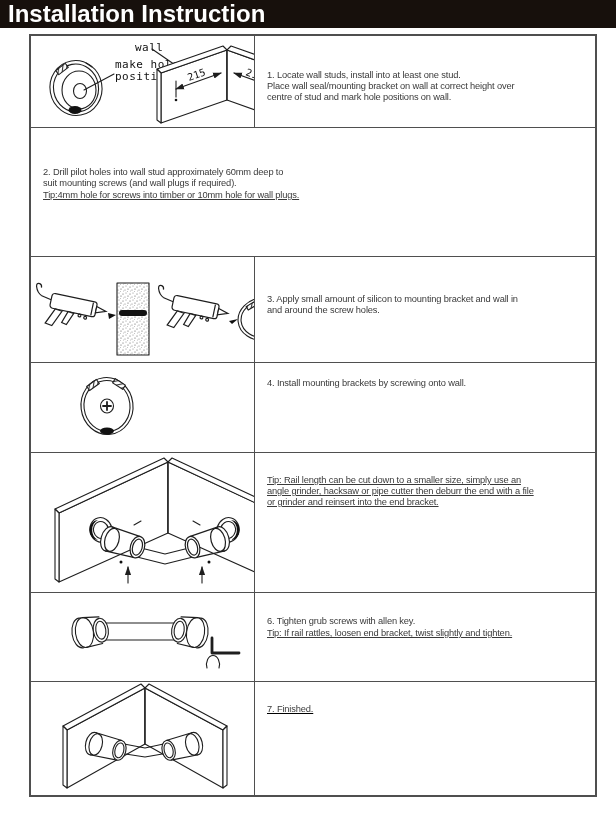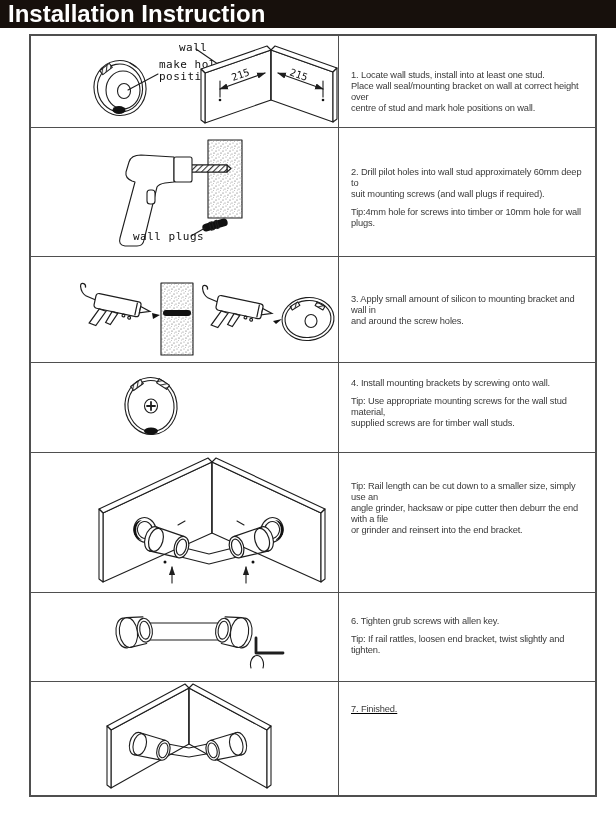--- a/index.html
+++ b/index.html
@@ -3,25 +3,25 @@
 <meta charset="utf-8">
 <style>
   html,body{margin:0;padding:0;background:#fff;}
   body{width:616px;height:813px;position:relative;font-family:"Liberation Sans",sans-serif;}
   .titlebar{position:absolute;left:0;top:0;width:616px;height:28px;background:#17100c;}
   .titlebar span{display:block;color:#fff;font-size:24px;font-weight:bold;line-height:27px;padding-left:8px;letter-spacing:0;border-radius:11px;}
   .manual{position:absolute;left:29px;top:34px;width:568px;height:763px;box-sizing:border-box;border:2px solid #4f4f4f;background:#fff;}
   .row{display:flex;box-sizing:border-box;border-bottom:1px solid #4f4f4f;}
   .row:last-child{border-bottom:none;text-decoration:underline;}
   .r1{height:92px}.r2{height:129px}.r3{height:106px}.r4{height:90px}.r5{height:140px}.r6{height:89px}.r7{height:113px}
-  .figcell{width:308px;box-sizing:border-box;border-right:1px solid #4f4f4f;overflow:hidden;padding-left:44px;}
+  .figcell{width:224px;box-sizing:border-box;border-right:1px solid #4f4f4f;overflow:hidden;}
   .textcell{flex:1;box-sizing:border-box;padding-left:12px;padding-right:5px;color:#3a3a3a;font-size:9.3px;line-height:11px;letter-spacing:-0.15px;}
   .t1{padding-top:34px}.t2{padding-top:39px}.t3{padding-top:37px}.t4{padding-top:15px}.t5{padding-top:21px}.t6{padding-top:23px}.t7{padding-top:22px}
   .step-text,.step-tip{white-space:pre-line;}
-  .step-tip{margin-top:7px;}
+  .step-tip{margin-top:1px;text-decoration:underline;}
   .step-tip:empty{display:none;}
   .fig{display:block;}
   .fig ellipse,.fig circle,.fig line,.fig path,.fig polygon,.fig polyline,.fig rect{stroke:#1e1e1e;stroke-width:1.1;fill:none;stroke-linecap:round;stroke-linejoin:round;}
   .fig .f-w{fill:#fff;}
   .fig .f-d{fill:#111;stroke:none;}
   .fig .f-st{fill:url(#stip);}
   .fig .f-h{fill:url(#hatch);}
   .fig .thick{stroke-width:2.8;}
   .fig use{stroke:#1e1e1e;stroke-width:1.2;}
   .fig .lbl{font:11px "DejaVu Sans Mono",monospace;fill:#111;stroke:none;letter-spacing:0.5px;}
@@ -122,38 +122,20 @@
     </div>
     <div class="textcell t1">
       <div class="step-text">1. Locate wall studs, install into at least one stud.
 Place wall seal/mounting bracket on wall at correct height over
 centre of stud and mark hole positions on wall.</div>
 
     </div>
   </div>
 
   <div class="row r2">
-    <div class="figcell">
-      <svg class="fig" viewBox="0 0 267 128" width="267" height="128">
-        <rect class="f-st" x="133" y="12" width="34" height="78"></rect>
-        <rect class="f-w" x="116" y="37" width="36" height="7"></rect>
-        <rect class="f-h" x="116" y="37" width="36" height="7"></rect>
-        <path d="M152,37 l4,3.5 l-4,3.5"></path>
-        <path class="f-w" d="M99,29 L66,27 Q56,27 54,34 L51,44 Q50,50 57,53 L60,54 L45,110 Q43,117 50,118 L62,118 Q68,118 69,112 L82,59 Q84,56 90,55 L99,54 Z"></path>
-        <rect class="f-w" x="72" y="62" width="8" height="14" rx="3"></rect>
-        <rect class="f-w" x="99" y="29" width="18" height="25" rx="2"></rect>
-        <g transform="translate(140,97) rotate(-16)">
-          <rect class="f-d" x="-13" y="-4" width="26" height="8" rx="4"></rect>
-          <rect x="-5" y="-4" width="3" height="8" fill="#fff" stroke="none"></rect>
-          <rect x="1" y="-4" width="2" height="8" fill="#fff" stroke="none"></rect>
-        </g>
-        <text class="lbl" x="58" y="112">wall plugs</text>
-        <line x1="116" y1="108" x2="130" y2="100"></line>
-      </svg>
-    </div>
     <div class="textcell t2">
       <div class="step-text">2. Drill pilot holes into wall stud approximately 60mm deep to
 suit mounting screws (and wall plugs if required).</div>
       <div class="step-tip">Tip:4mm hole for screws into timber or 10mm hole for wall plugs.</div>
     </div>
   </div>
 
   <div class="row r3">
     <div class="figcell">
       <svg class="fig" viewBox="0 0 267 105" width="267" height="105">
@@ -201,22 +183,20 @@
             </g>
           <g transform="translate(12,-22) rotate(33)">
               <rect class="f-h" x="-6" y="-2.5" width="12" height="5"></rect>
             </g>
           <ellipse class="f-d" cx="0" cy="25" rx="7" ry="3.5"></ellipse>
         </g>
       </svg>
     </div>
     <div class="textcell t4">
       <div class="step-text">4. Install mounting brackets by screwing onto wall.</div>
-      <div class="step-tip">Tip: Use appropriate mounting screws for the wall stud material,
-supplied screws are for timber wall studs.</div>
     </div>
   </div>
 
   <div class="row r5">
     <div class="figcell">
       <svg class="fig" viewBox="0 0 267 139" width="267" height="139">
         <g>
           <polygon class="f-w" points="28,60 137,9 137,80 28,129"></polygon>
           <polygon class="f-w" points="137,9 246,60 246,129 137,80"></polygon>
           <polygon class="f-w" points="28,60 137,9 133,5 24,56"></polygon>

